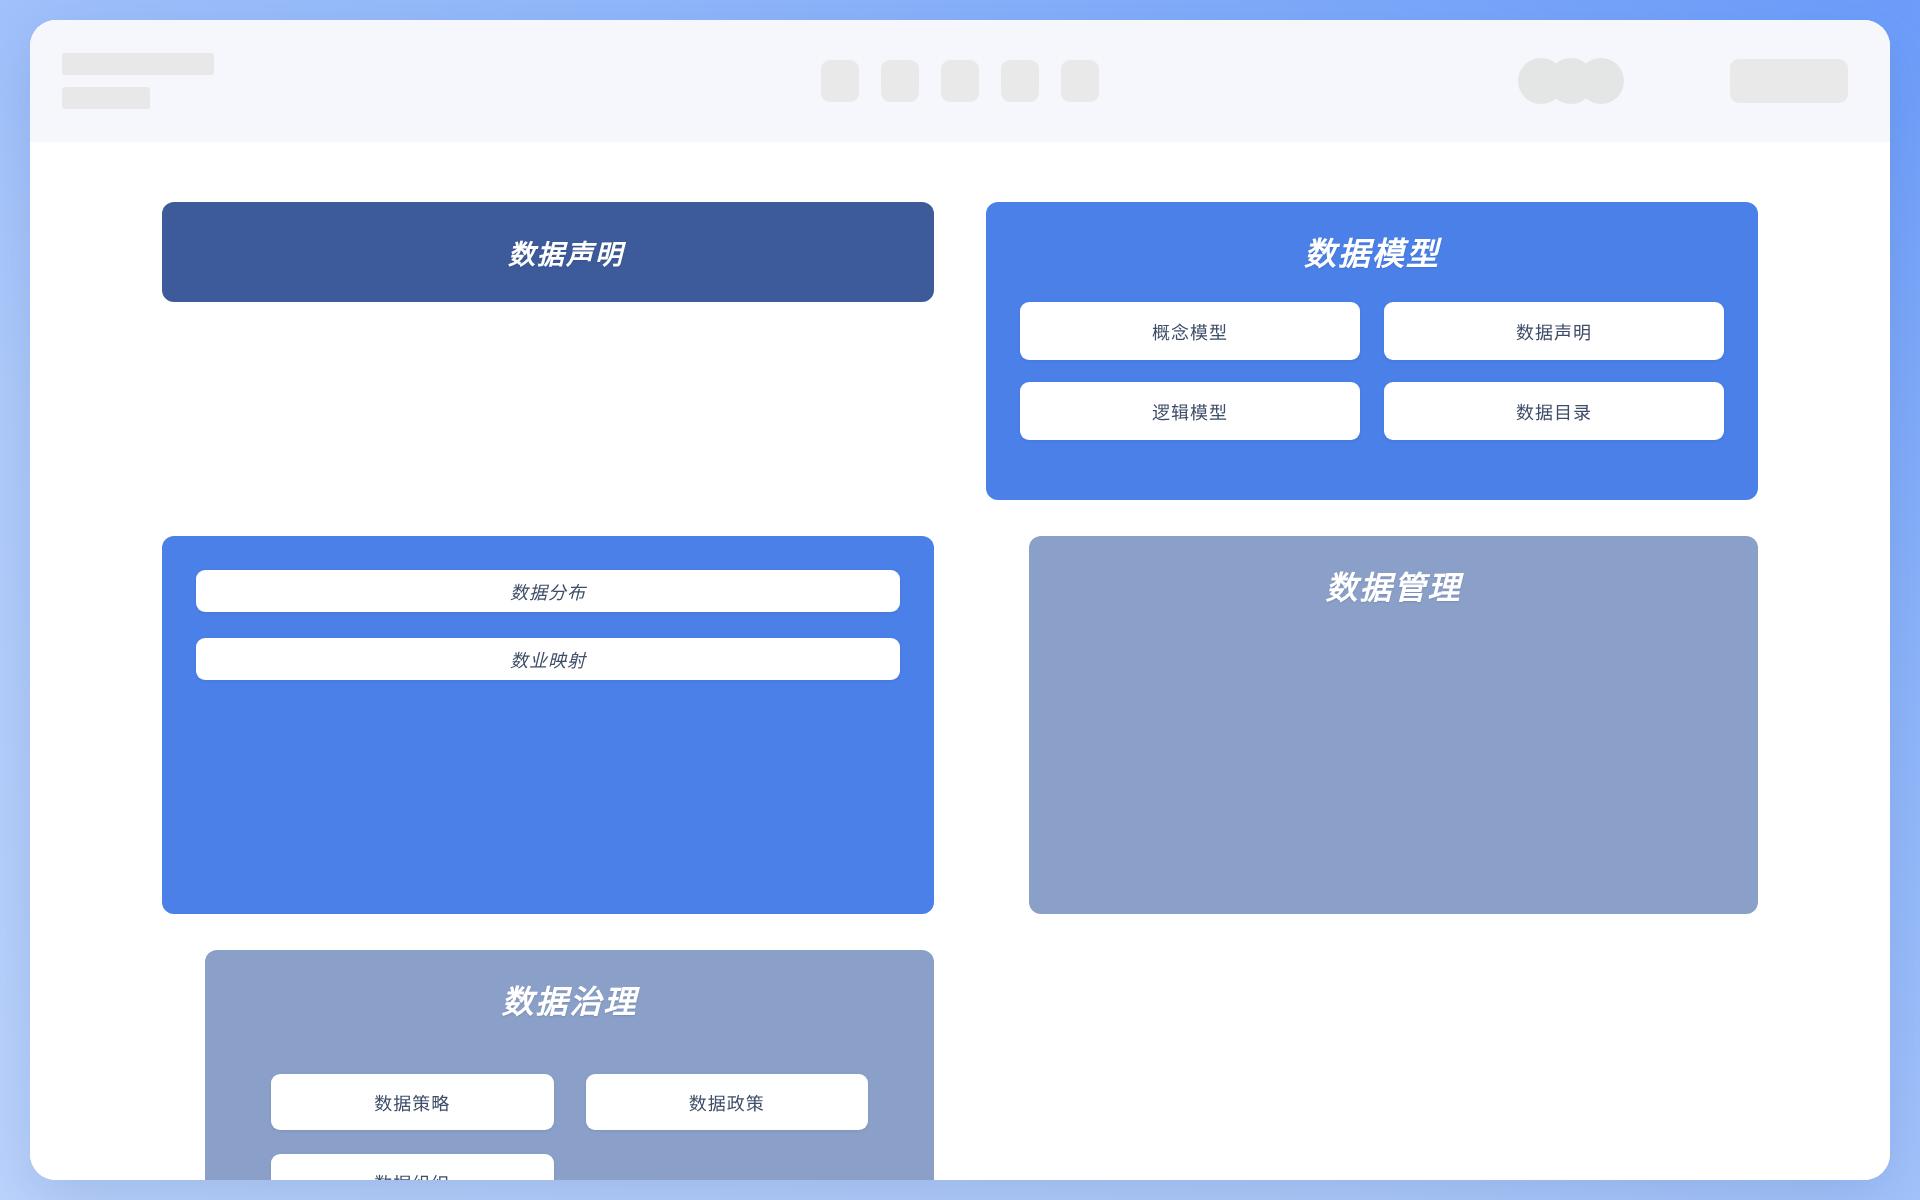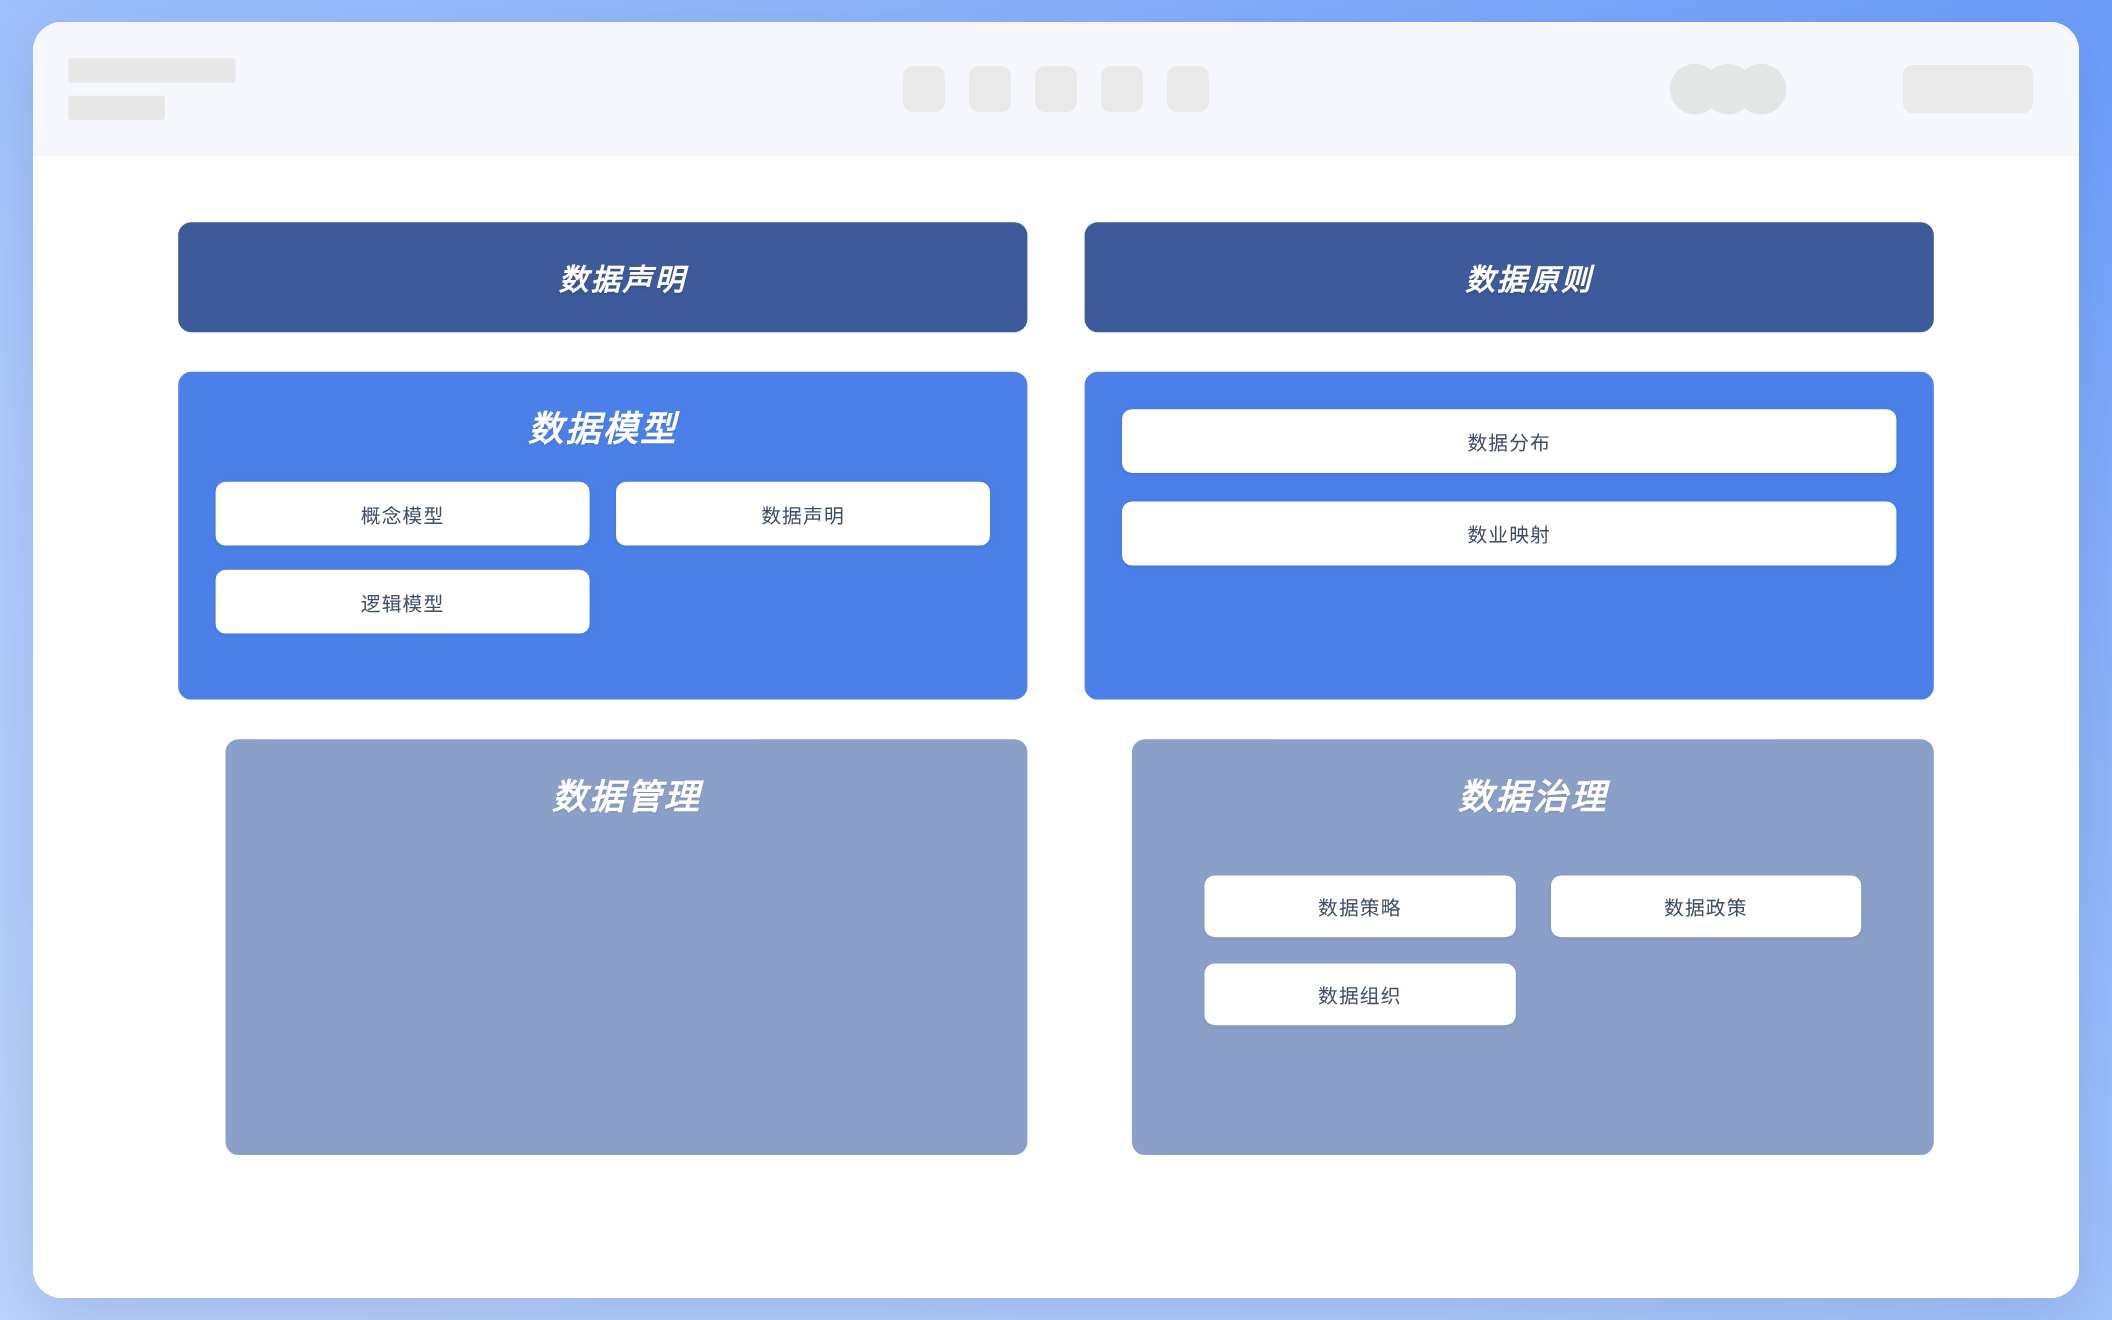--- a/index.html
+++ b/index.html
@@ -168,21 +168,21 @@
     letter-spacing: 1px;
     box-shadow: 0 1px 3px rgba(20, 40, 80, 0.10);
   }
 
   
   #card-model   { min-height: 298px; }
   #card-flow    { min-height: 298px; }
   #card-manage  { min-height: 378px; }
   #card-govern  { min-height: 378px; }
 
-  #card-flow .items.cols-1 .item { height: 58px; }
+  #card-flow .items.cols-1 .item { height: 42px; font-style: italic; }
   #card-flow .items { gap: 26px; margin-top: 8px; }
 
   #card-govern .items {
     gap: 24px 32px;
     margin-top: 52px;
     padding: 0 32px;
   }
   #card-govern .item { height: 56px; }
 
   #card-manage .items { gap: 24px 24px; margin-top: 6px; }
@@ -218,30 +218,28 @@
 
   </div>
 
   <div class="canvas">
     <div class="grid">
 
       <div class="card banner" id="card-statement">
         <div class="card-title">数据声明</div>
       </div>
 
-      <div class="card banner" id="card-principle">
-        <div class="card-title">数据原则</div>
-      </div>
 
       <div class="card section blue" id="card-model">
         <div class="card-title">数据模型</div>
         <div class="items cols-2">
           <div class="item">概念模型</div>
           <div class="item">数据声明</div>
           <div class="item">逻辑模型</div>
+          <div class="item">数据目录</div>
         </div>
       </div>
 
       <div class="card section blue" id="card-flow">
         <div class="items cols-1">
           <div class="item">数据分布</div>
           <div class="item">数业映射</div>
         </div>
       </div>
 

